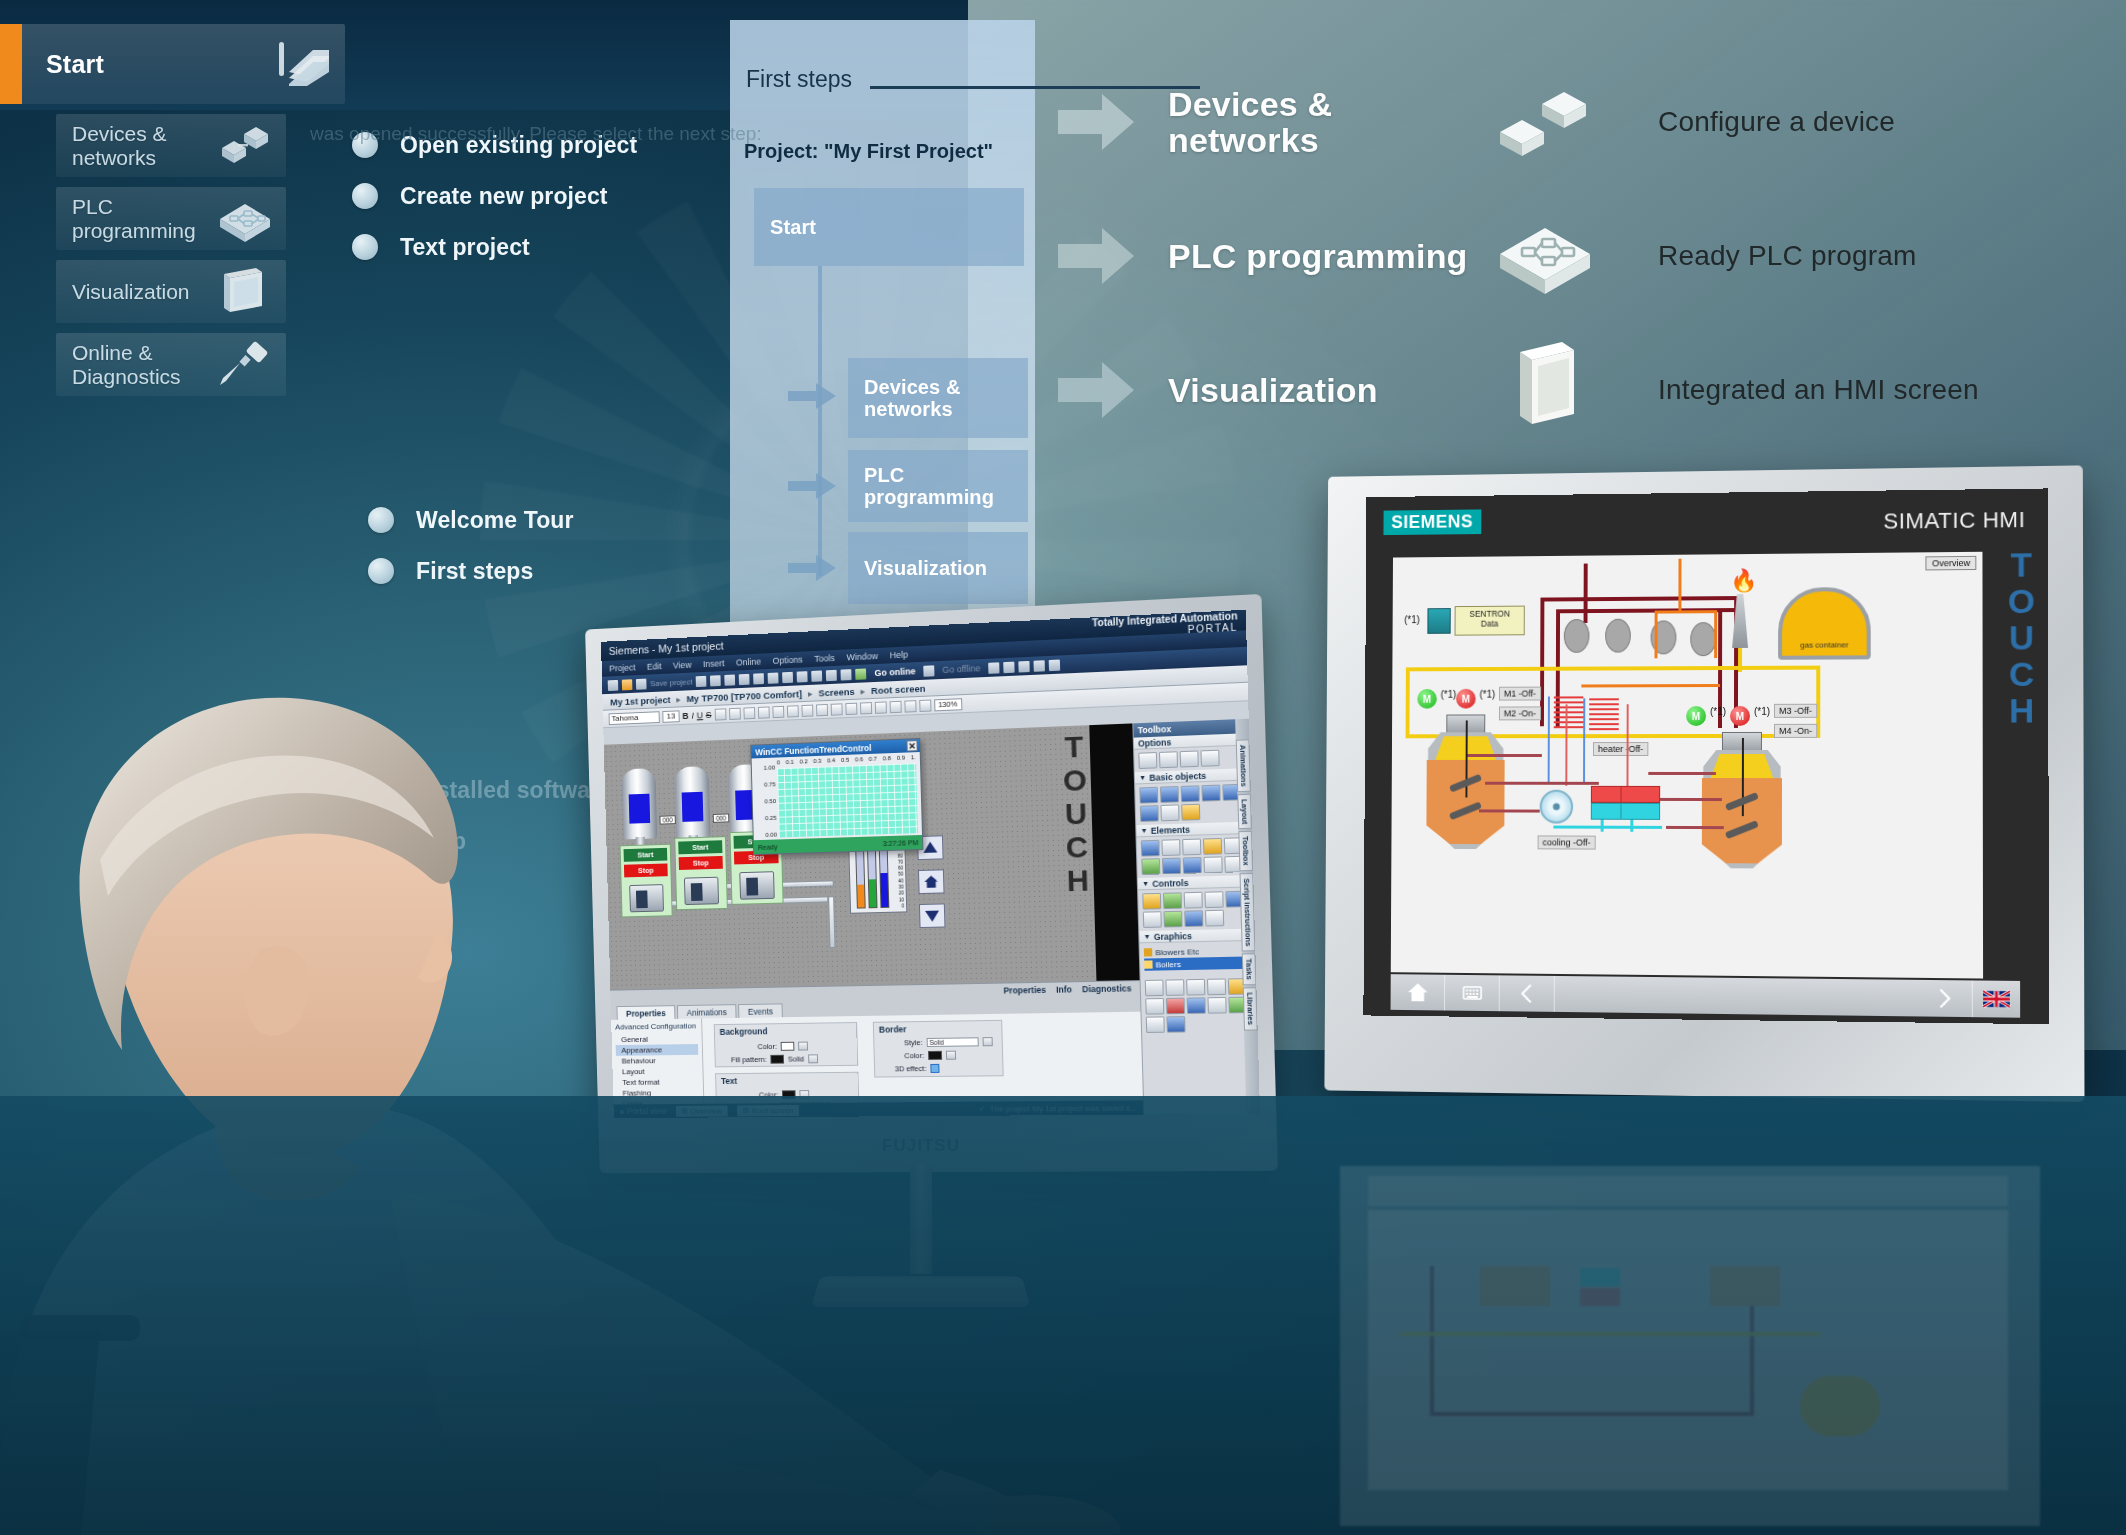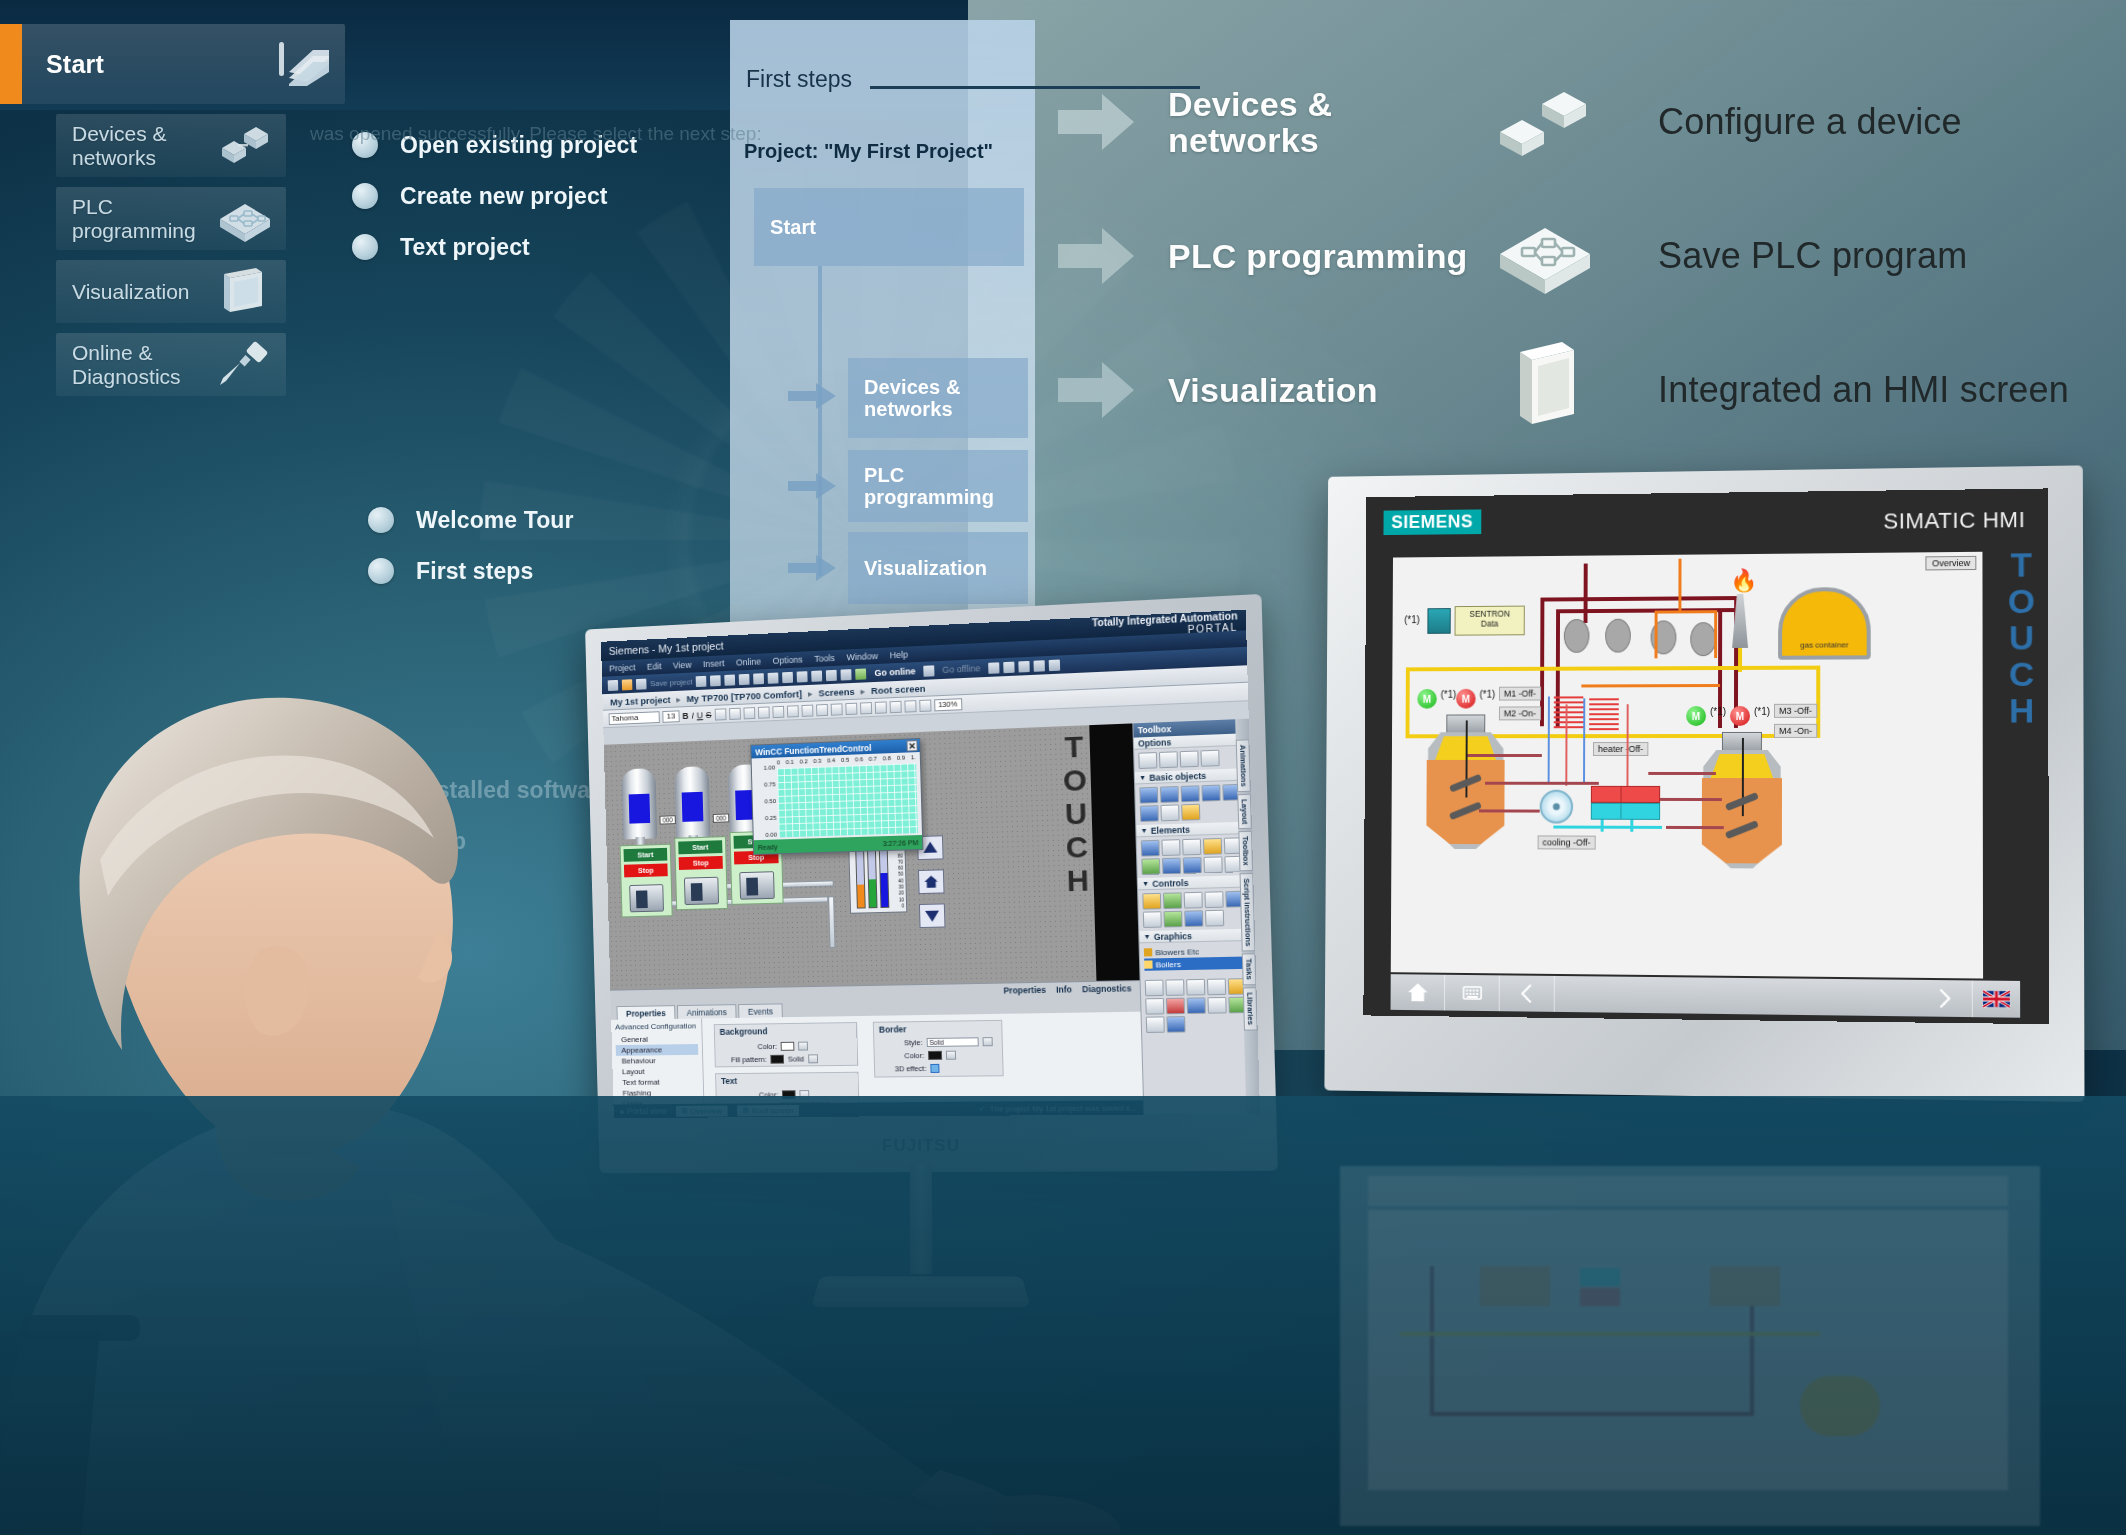--- a/index.html
+++ b/index.html
@@ -126,21 +126,21 @@
     position:relative; height:108px; margin-bottom:26px;
     display:flex; align-items:center;
   }
   .step-row .cat{
     width:330px; padding-left:28px; color:#fdfdfd; font-size:34px; font-weight:bold;
     line-height:1.06; letter-spacing:.2px; text-shadow:0 1px 3px rgba(40,60,60,.35);
   }
   .step-row .gfx{ width:150px; height:92px; display:flex; align-items:center; justify-content:center; }
   .step-row .gfx svg{ width:100%; height:100%; }
   .step-row .act{
-    flex:1; padding-left:38px; color:#20282a; font-size:36px; letter-spacing:.2px;
+    flex:1; padding-left:38px; color:#20282a; font-size:28px; letter-spacing:.2px;
   }
   .step-row .bandbg{
     position:absolute; inset:0; z-index:-1;
   }
   .row-a .bandbg{ background:linear-gradient(90deg, rgba(168,195,190,.55), rgba(186,208,203,.50) 45%, rgba(204,221,216,.46)); }
   .row-b .bandbg{ background:linear-gradient(90deg, rgba(158,186,183,.56), rgba(180,203,199,.50) 45%, rgba(200,217,213,.46)); }
   .row-c .bandbg{ background:linear-gradient(90deg, rgba(183,170,138,.62), rgba(192,181,153,.56) 45%, rgba(200,192,168,.50)); }
 
   .step-arrow{
     position:absolute; left:-82px; top:50%; transform:translateY(-50%);
@@ -712,21 +712,21 @@
           <path d="M120 44 L120 58 L75 84 L75 70 Z" fill="#dfe8e6"></path>
           <g fill="none" stroke="#9eb2b2" stroke-width="2.6">
             <rect x="52" y="38" width="13" height="8" rx="1.5"></rect>
             <rect x="72" y="29" width="13" height="8" rx="1.5"></rect>
             <rect x="72" y="47" width="13" height="8" rx="1.5"></rect>
             <rect x="92" y="38" width="12" height="8" rx="1.5"></rect>
             <path d="M65 42 L72 33 M65 43 L72 51 M85 33 L92 41 M85 51 L92 44"></path>
           </g>
         </svg>
       </div>
-      <div class="act">Save PLC program</div>
+      <div class="act">Ready PLC program</div>
     </div>
 
     <div class="step-row row-c">
       <div class="bandbg"></div>
       <div class="step-arrow">
         <svg viewBox="0 0 76 56">
             <path d="M0 16 H44 V0 L76 28 L44 56 V40 H0 Z" fill="#c7d8dc"></path>
           </svg>
       </div>
       <div class="cat">Visualization</div>

